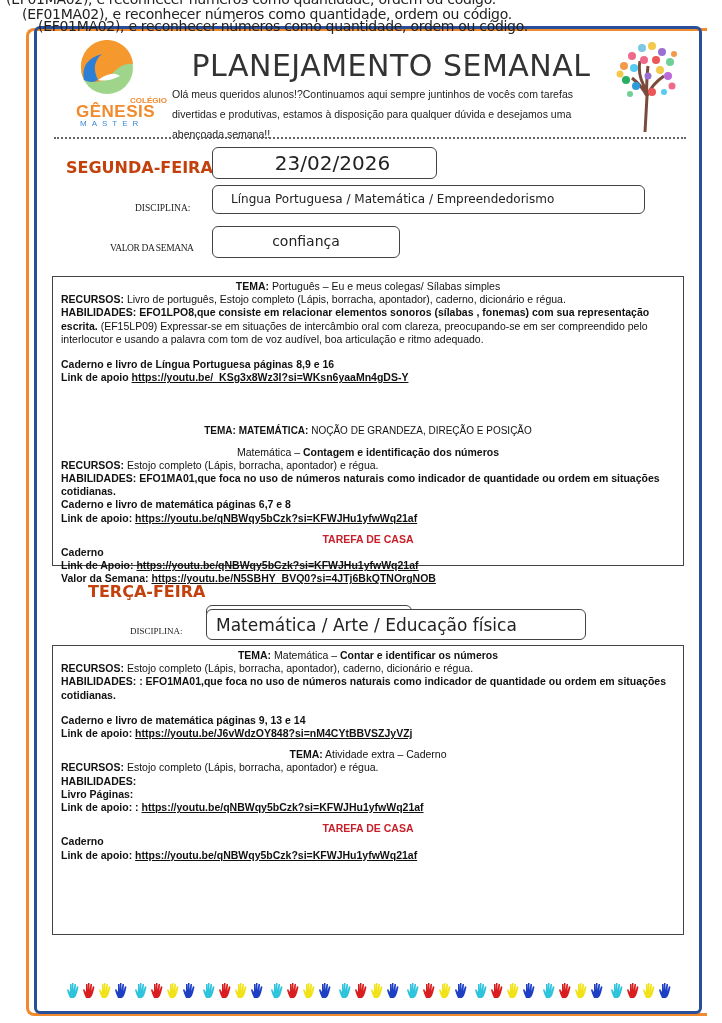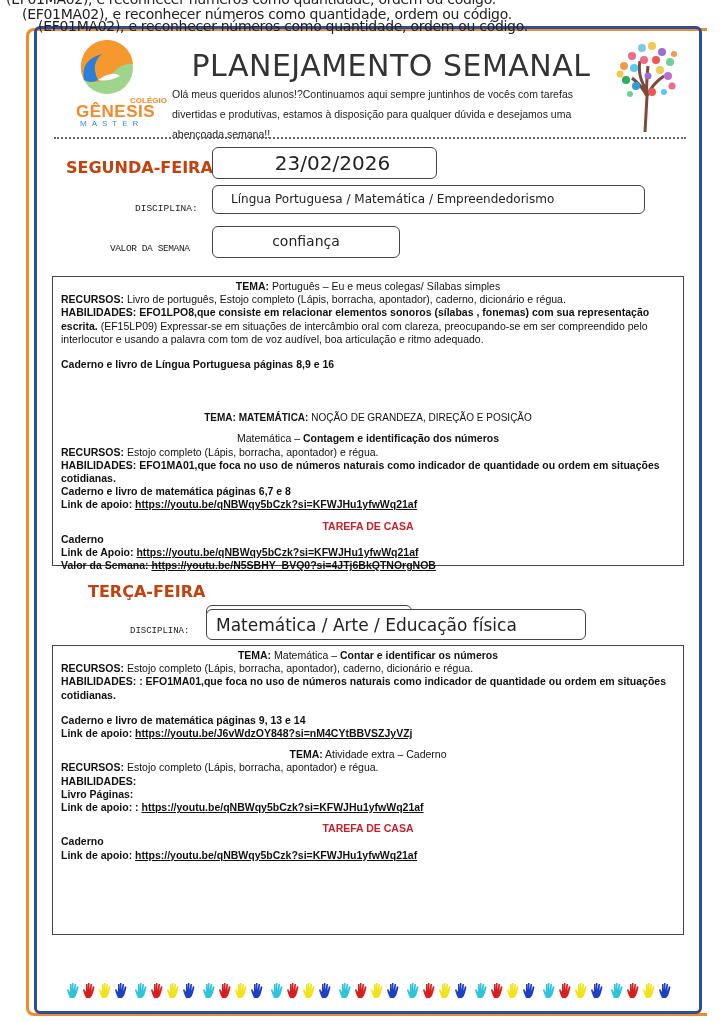--- a/index.html
+++ b/index.html
@@ -9,21 +9,21 @@
   .frame-blue { position:absolute; left:34px; top:26px; width:662px; height:982px; border:3px solid #2a4f9a; border-radius:6px; background:transparent; }
   .logo { position:absolute; left:72px; top:40px; width:90px; height:90px; }
   .logo-text-colegio { position:absolute; left:130px; top:96px; font-size:8px; color:#f08a2c; font-weight:bold; }
   .logo-text-genesis { position:absolute; left:76px; top:102px; font-size:17px; color:#f08a2c; font-weight:bold; letter-spacing:0.5px; }
   .logo-text-master { position:absolute; left:80px; top:119px; font-size:8px; color:#3d8ad4; letter-spacing:5px; }
   .title { position:absolute; left:0; right:0; top:48px; text-align:center; padding-left:60px; font-family:"DejaVu Sans", sans-serif; font-size:30px; color:#333; letter-spacing:0.5px; font-weight:normal;}
   .greeting { position:absolute; left:172px; width:434px; top:84px; text-align:left; font-size:10.5px; line-height:20px; color:#222; }
   .tree { position:absolute; left:612px; top:36px; width:70px; height:96px; }
   .dotted { position:absolute; left:54px; right:36px; top:137px; border-top:2px dotted #666; }
   .day-label { position:absolute; font-family:"DejaVu Sans", sans-serif; font-weight:bold; font-size:16px; color:#c2410c; }
-  .field-label { position:absolute; font-family:Liberation Mono, monospace; font-size:9.5px; color:#222; }
+  .field-label { position:absolute; font-family:Liberation Serif, serif; font-size:9.5px; color:#222; }
   .box { position:absolute; border:1px solid #444; border-radius:6px; background:#fff; font-family:"DejaVu Sans", sans-serif; color:#222; box-sizing:border-box; }
   .box.center { text-align:center; }
   .content { position:absolute; border:1px solid #444; background:#fff; box-sizing:border-box; font-size:10.5px; line-height:13.2px; padding:3px 8px; color:#111; }
   .content p { margin:0; }
   .c { text-align:center; }
   .b { font-weight:bold; }
   .u { text-decoration:underline; font-weight:bold; color:#111; }
   .red { color:#c8202a; font-weight:bold; }
   .gap { height:12px; }
   .gap-s { height:8px; }
@@ -90,20 +90,21 @@
 <div class="box" style="left:212px;top:185px;width:433px;height:29px;font-size:12px;line-height:26px;padding-left:18px;">Língua Portuguesa / Matemática / Empreendedorismo</div>
 <div class="field-label" style="left:110px;top:243px;letter-spacing:-0.4px;">VALOR DA SEMANA</div>
 <div class="box center" style="left:212px;top:226px;width:188px;height:32px;font-size:14px;line-height:28px;">confiança</div>
 
 <div class="content" style="left:52px;top:276px;width:632px;height:290px;">
   <p class="c"><span class="b">TEMA:</span> <span>Português – Eu e meus colegas/ Sílabas simples</span></p>
   <p><span class="b">RECURSOS:</span> <span>Livro de português, Estojo completo (Lápis, borracha, apontador), caderno, dicionário e régua.</span></p>
   <p><span class="b">HABILIDADES:</span> <span class="b">EFO1LPO8,que  consiste em relacionar elementos sonoros (sílabas , fonemas) com sua representação escrita.</span> <span>(EF15LP09) Expressar-se em situações de intercâmbio oral com clareza, preocupando-se em ser compreendido pelo interlocutor e usando a palavra com tom de voz  audível, boa articulação e ritmo adequado.</span></p>
   <div class="gap"></div>
   <p class="b">Caderno e livro de Língua  Portuguesa páginas 8,9 e 16</p>
+  <p><span class="b">Link de apoio</span> <a class="u">https://youtu.be/_KSg3x8Wz3I?si=WKsn6yaaMn4gDS-Y</a></p>
   <div class="gap-s"></div>
   <p class="c" style="font-size:10px;margin-top:32px;"><span class="b">TEMA:</span> <span class="b">MATEMÁTICA:</span> <span>NOÇÃO DE GRANDEZA, DIREÇÃO E POSIÇÃO</span></p>
   <div class="gap-s"></div>
   <p class="c"><span>Matemática –</span> <span class="b">Contagem e identificação dos números</span></p>
   <p><span class="b">RECURSOS:</span> <span>Estojo completo (Lápis, borracha, apontador) e régua.</span></p>
   <p class="b"><span>HABILIDADES:</span> <span>EFO1MA01,que   foca no uso de números naturais como indicador  de quantidade ou ordem em situações cotidianas.</span></p>
   <p class="b">Caderno e livro de matemática páginas 6,7 e 8</p>
   <p><span class="b">Link de apoio:</span> <a class="u">https://youtu.be/qNBWqy5bCzk?si=KFWJHu1yfwWq21af</a></p>
   <div class="gap-s"></div>
   <p class="c red">TAREFA  DE CASA</p>

